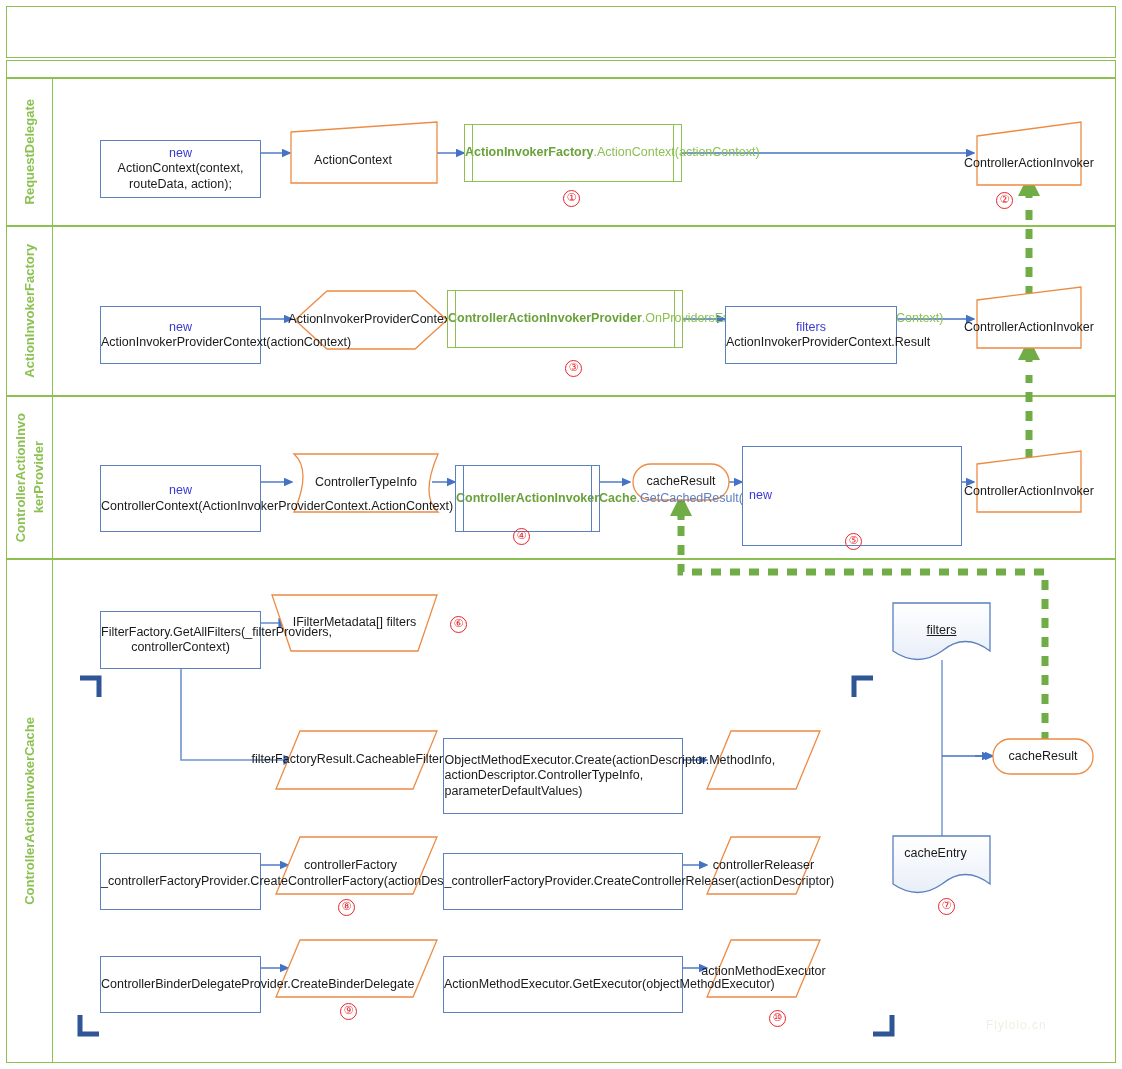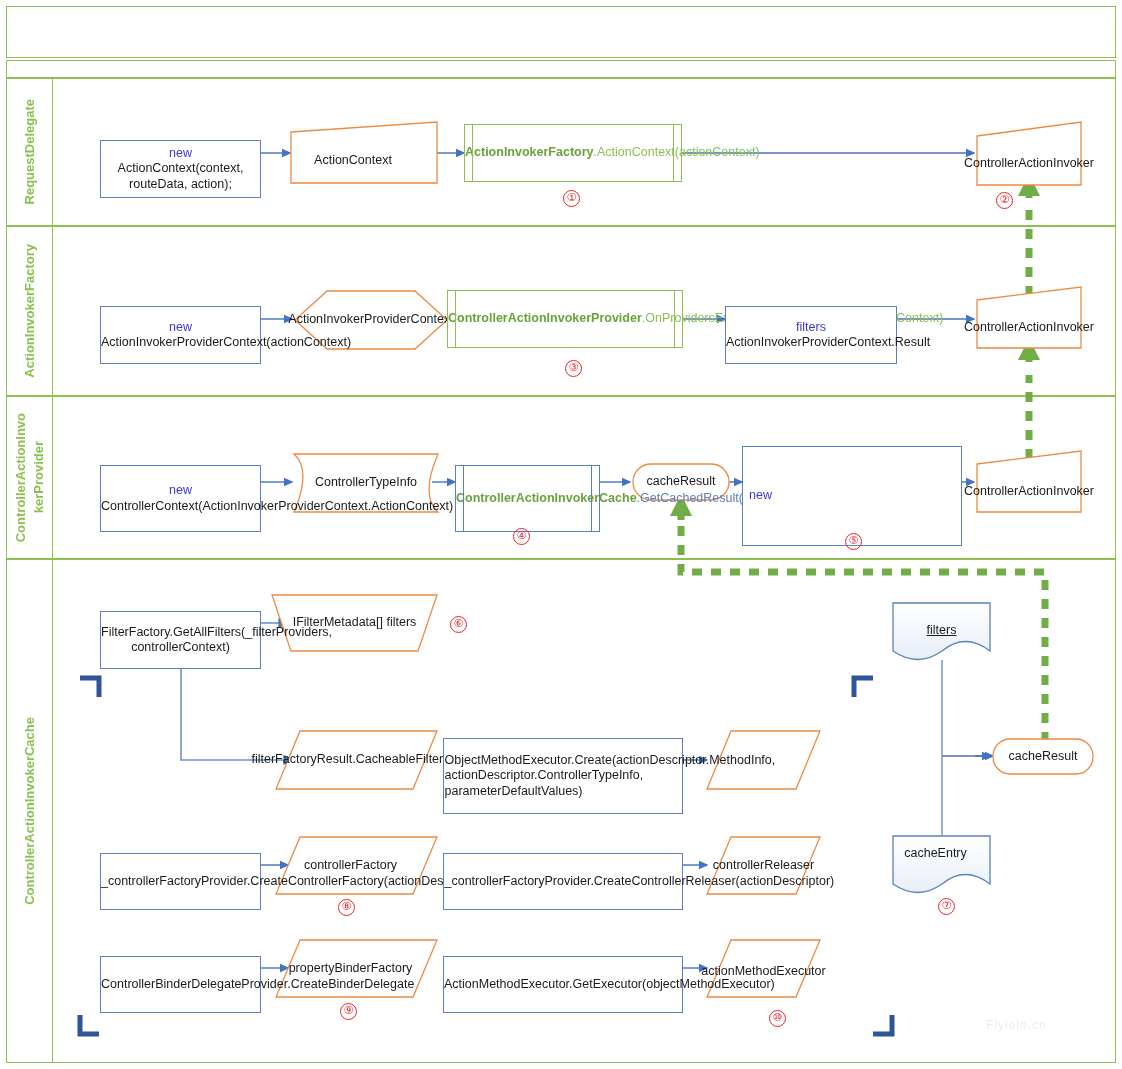--- a/index.html
+++ b/index.html
@@ -288,23 +288,20 @@
   </div>
 
   <div class="shape" style="left:707px;top:837px;width:113px;height:57px;">
     <div class="label">controllerReleaser</div>
   </div>
 
   <div class="node proc-blue" style="left:100px;top:940px;width:161px;height:57px;">
     <div class="txt">ControllerBinderDelegateProvider.CreateBinderDelegate</div>
   </div>
 
-  <div class="shape" style="left:288px;top:940px;width:125px;height:57px;">
-    <div class="label">propertyBinderFactory</div>
-  </div>
   <div class="circ-num" style="left:340px;top:1003px;">⑨</div>
 
   <div class="node proc-blue" style="left:443px;top:940px;width:240px;height:57px;">
     <div class="txt">ActionMethodExecutor.GetExecutor(objectMethodExecutor)</div>
   </div>
 
   <div class="shape" style="left:707px;top:940px;width:113px;height:64px;">
     <div class="label">actionMethodExecutor</div>
   </div>
   <div class="circ-num" style="left:769px;top:1010px;">⑩</div>

